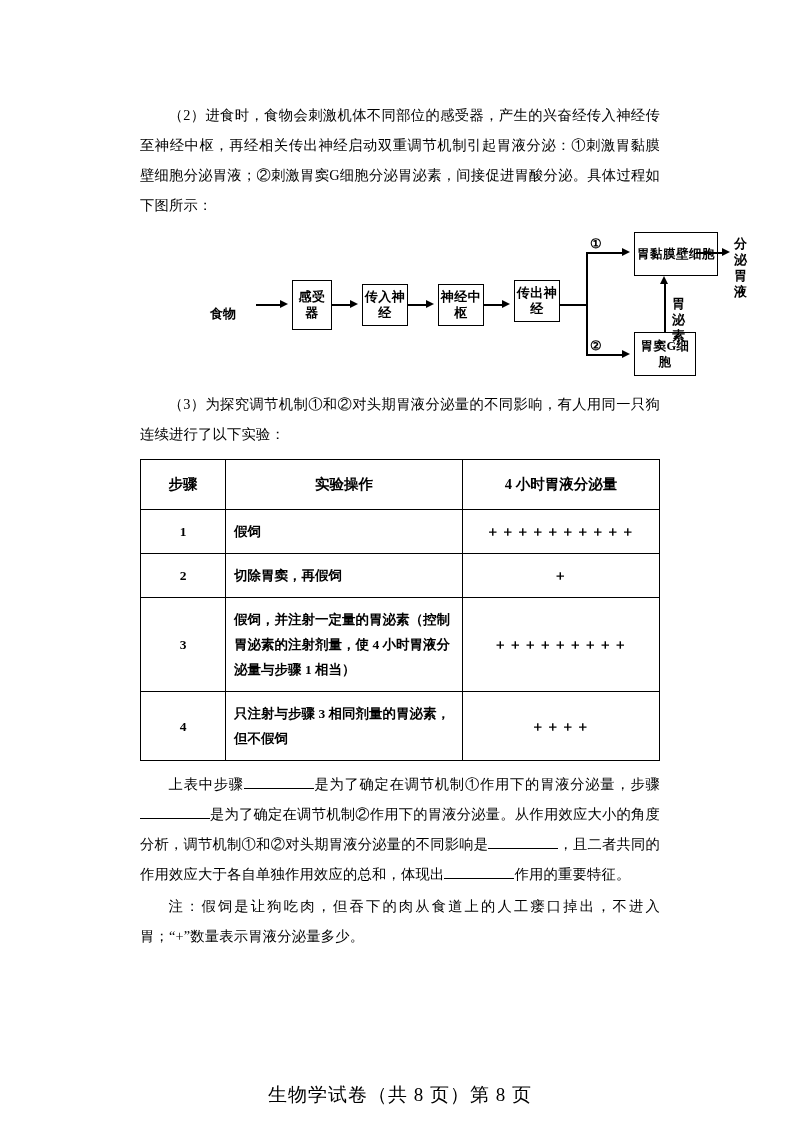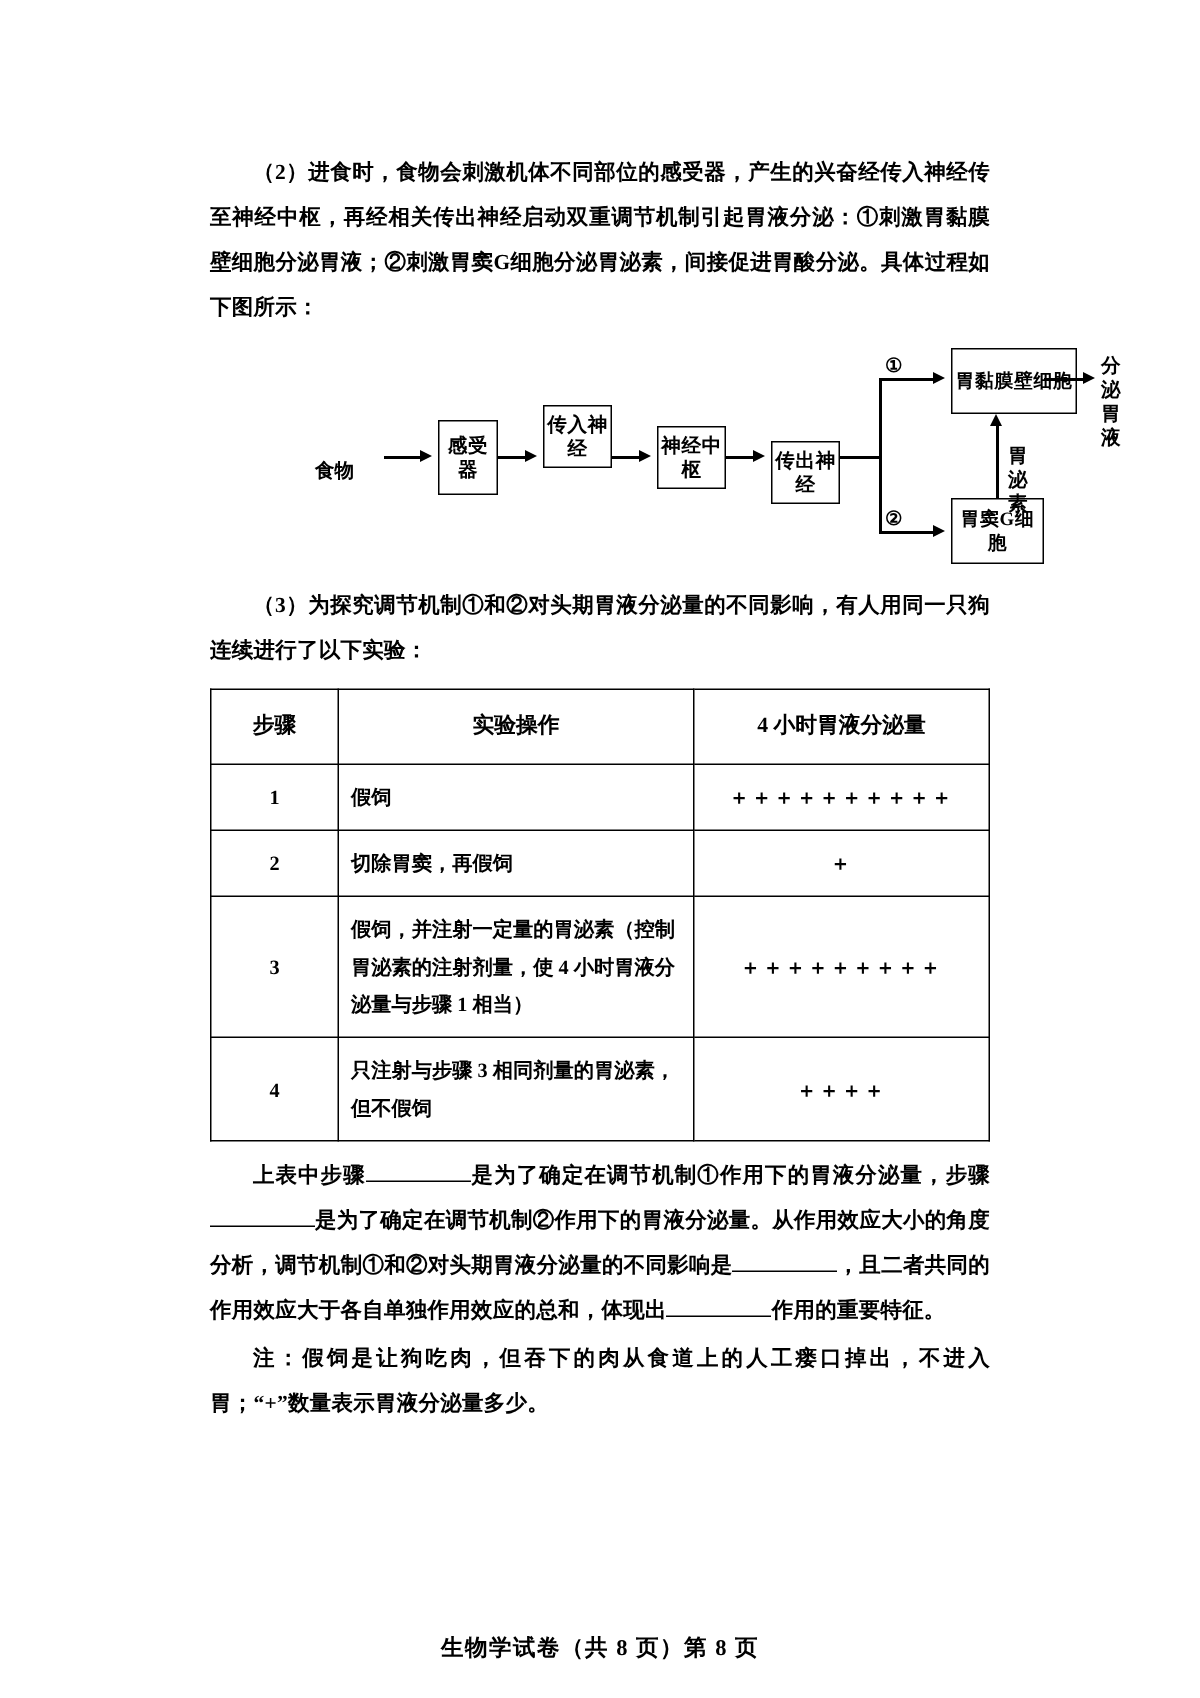--- a/index.html
+++ b/index.html
@@ -23,21 +23,21 @@
     box-sizing: border-box;
     padding: 100px 140px 40px 140px;
   }
   .para {
     font-size: 14.3px;
     line-height: 30px;
     text-align: justify;
     margin: 0 0 2px 0;
     letter-spacing: 0.2px;
   }
-  .indent { text-indent: 2em; font-weight: bold; }
+  .indent { text-indent: 2em; }
   .blank {
     display: inline-block;
     border-bottom: 1px solid #000;
     min-width: 70px;
     height: 14px;
     vertical-align: baseline;
   }
   .blank.sm { min-width: 60px; }
   .blank.lg { min-width: 80px; }
 
@@ -115,22 +115,22 @@
   .col-step { width: 68px; }
   .col-amt  { width: 180px; }
   .plus { letter-spacing: 1.5px; font-family: "Liberation Serif", serif; }
 
   .footer {
     position: absolute;
     left: 0;
     bottom: 24px;
     width: 800px;
     text-align: center;
-    font-size: 15px;
-    font-weight: bold;
+    font-size: 19px;
+    font-weight: normal;
     letter-spacing: 1px;
   }
 </style>
 </head>
 <body>
 
 <div class="page">
 
   <p class="para indent">（2）进食时，食物会刺激机体不同部位的感受器，产生的兴奋经传入神经传至神经中枢，再经相关传出神经启动双重调节机制引起胃液分泌：①刺激胃黏膜壁细胞分泌胃液；②刺激胃窦G细胞分泌胃泌素，间接促进胃酸分泌。具体过程如下图所示：</p>
 
@@ -138,29 +138,29 @@
 
     <div class="dg-label" style="left:70px; top:72px;">食物</div>
 
     <div class="dg-line" style="left:116px; top:70px; width:26px; height:1.6px;"></div>
     <div class="dg-arrow" style="left:140px; top:66px;"></div>
 
     <div class="dg-box" style="left:152px; top:46px; width:40px; height:50px;">感受器</div>
     <div class="dg-line" style="left:192px; top:70px; width:20px; height:1.6px;"></div>
     <div class="dg-arrow" style="left:210px; top:66px;"></div>
 
-    <div class="dg-box" style="left:222px; top:36px; width:46px; height:42px;">传入神经</div>
+    <div class="dg-box" style="left:222px; top:50px; width:46px; height:42px;">传入神经</div>
     <div class="dg-line" style="left:268px; top:70px; width:20px; height:1.6px;"></div>
     <div class="dg-arrow" style="left:286px; top:66px;"></div>
 
     <div class="dg-box" style="left:298px; top:50px; width:46px; height:42px;">神经中枢</div>
     <div class="dg-line" style="left:344px; top:70px; width:20px; height:1.6px;"></div>
     <div class="dg-arrow" style="left:362px; top:66px;"></div>
 
-    <div class="dg-box" style="left:374px; top:60px; width:46px; height:42px;">传出神经</div>
+    <div class="dg-box" style="left:374px; top:46px; width:46px; height:42px;">传出神经</div>
 
     <div class="dg-line" style="left:420px; top:70px; width:28px; height:1.6px;"></div>
     <div class="dg-line" style="left:446px; top:18px; width:1.6px; height:104px;"></div>
 
     <div class="dg-line" style="left:446px; top:18px; width:38px; height:1.6px;"></div>
     <div class="dg-arrow" style="left:482px; top:14px;"></div>
     <div class="dg-circ" style="left:450px; top:2px;">①</div>
     <div class="dg-box" style="left:494px; top:-2px; width:84px; height:44px; font-size:12.5px;">胃黏膜壁细胞</div>
 
     <div class="dg-line" style="left:446px; top:120px; width:38px; height:1.6px;"></div>

